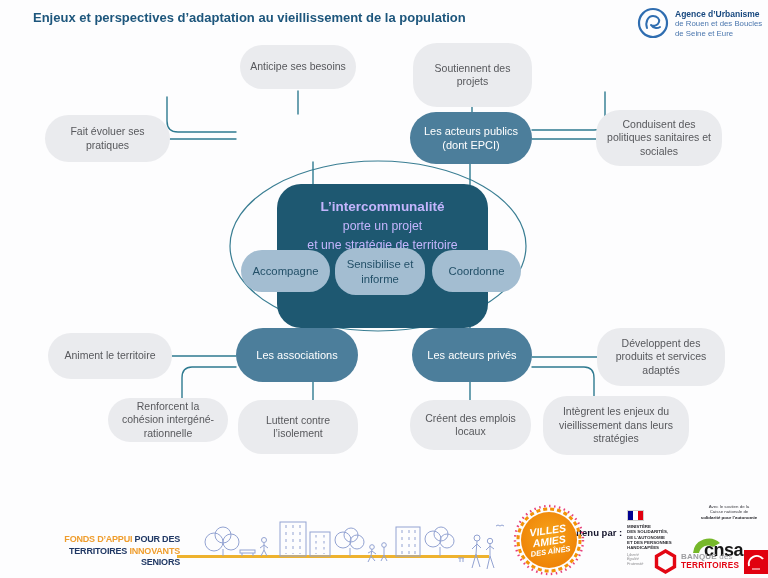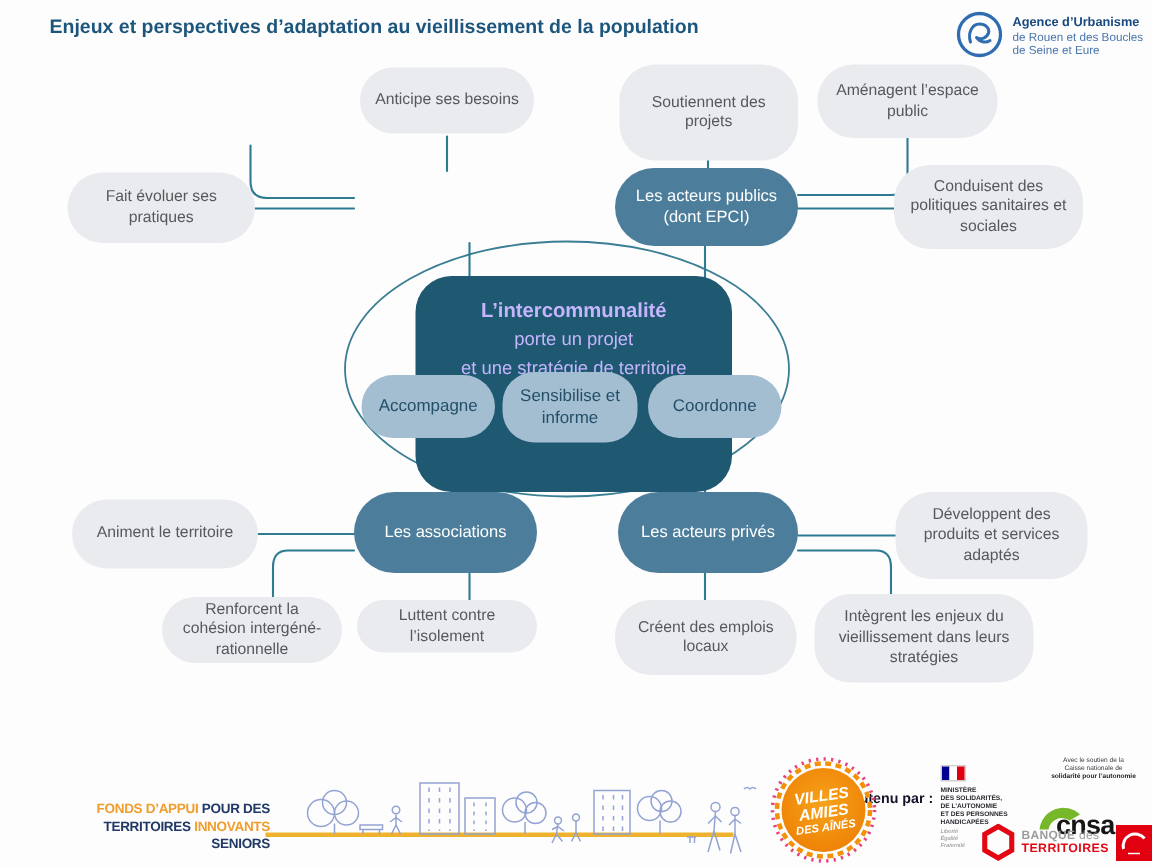--- a/index.html
+++ b/index.html
@@ -1,21 +1,21 @@
 <!DOCTYPE html>
 <html><head>
 <meta charset="utf-8">
 <style>
   html,body{margin:0;padding:0;}
   .page{position:relative;width:768px;height:578px;background:#fdfdfe;overflow:hidden;
         font-family:"Liberation Sans",sans-serif;}
 
   
   .title{position:absolute;left:33px;top:10px;width:480px;font-size:13px;font-weight:bold;color:#1d567c;}
-  .agency{position:absolute;left:637px;top:7px;display:flex;align-items:center;}
+  .agency{position:absolute;left:637px;top:7px;display:flex;align-items:flex-start;}
   .agency-text{margin-left:6px;line-height:1.22;margin-top:2px;}
   .agency-text .l1{font-size:8.5px;font-weight:bold;color:#17487f;}
   .agency-text .l2{font-size:7.8px;color:#4a76ad;}
 
   
   .bubble{position:absolute;display:flex;align-items:center;justify-content:center;text-align:center;
           background:#eaebee;border-radius:24px;color:#57585c;font-size:10.5px;line-height:1.28;
           padding:4px 10px;box-sizing:border-box;z-index:2;}
   .node{position:absolute;display:flex;align-items:center;justify-content:center;text-align:center;
         background:#4c7e9b;border-radius:27px;color:#fff;font-size:11px;line-height:1.3;
@@ -94,26 +94,25 @@
       <path d="M470 381 L470 401"></path>
       <path d="M532 367 L584 367 Q594 367 594 378 L594 397"></path>
       <path d="M597 357 L532 357"></path>
     </g>
   </svg>
 
   <div class="bubble" style="left:240px;top:45px;width:116px;height:44px;">Anticipe ses besoins</div>
   <div class="bubble" style="left:45px;top:115px;width:125px;height:47px;">Fait évoluer ses pratiques</div>
 
   <div class="bubble" style="left:413px;top:43px;width:119px;height:64px;">Soutiennent des projets</div>
-  <div class="bubble" style="left:545px;top:43px;width:120px;height:49px;">Aménagent l’espace public</div>
   <div class="bubble" style="left:596px;top:110px;width:126px;height:56px;">Conduisent des politiques sanitaires et sociales</div>
 
   <div class="bubble" style="left:48px;top:333px;width:124px;height:46px;">Animent le territoire</div>
   <div class="bubble" style="left:108px;top:398px;width:120px;height:44px;">Renforcent la cohésion intergéné-rationnelle</div>
-  <div class="bubble" style="left:238px;top:400px;width:120px;height:35px;">Luttent contre l’isolement</div>
+  <div class="bubble" style="left:238px;top:400px;width:120px;height:54px;">Luttent contre l’isolement</div>
 
   <div class="bubble" style="left:410px;top:400px;width:121px;height:50px;">Créent des emplois locaux</div>
   <div class="bubble" style="left:543px;top:396px;width:146px;height:59px;">Intègrent les enjeux du vieillissement dans leurs stratégies</div>
   <div class="bubble" style="left:597px;top:328px;width:128px;height:58px;">Développent des produits et services adaptés</div>
 
   <div class="node" style="left:410px;top:112px;width:122px;height:52px;">Les acteurs publics (dont EPCI)</div>
   <div class="node" style="left:236px;top:328px;width:122px;height:54px;">Les associations</div>
   <div class="node" style="left:412px;top:328px;width:120px;height:54px;">Les acteurs privés</div>
 
   <div class="center-box">

